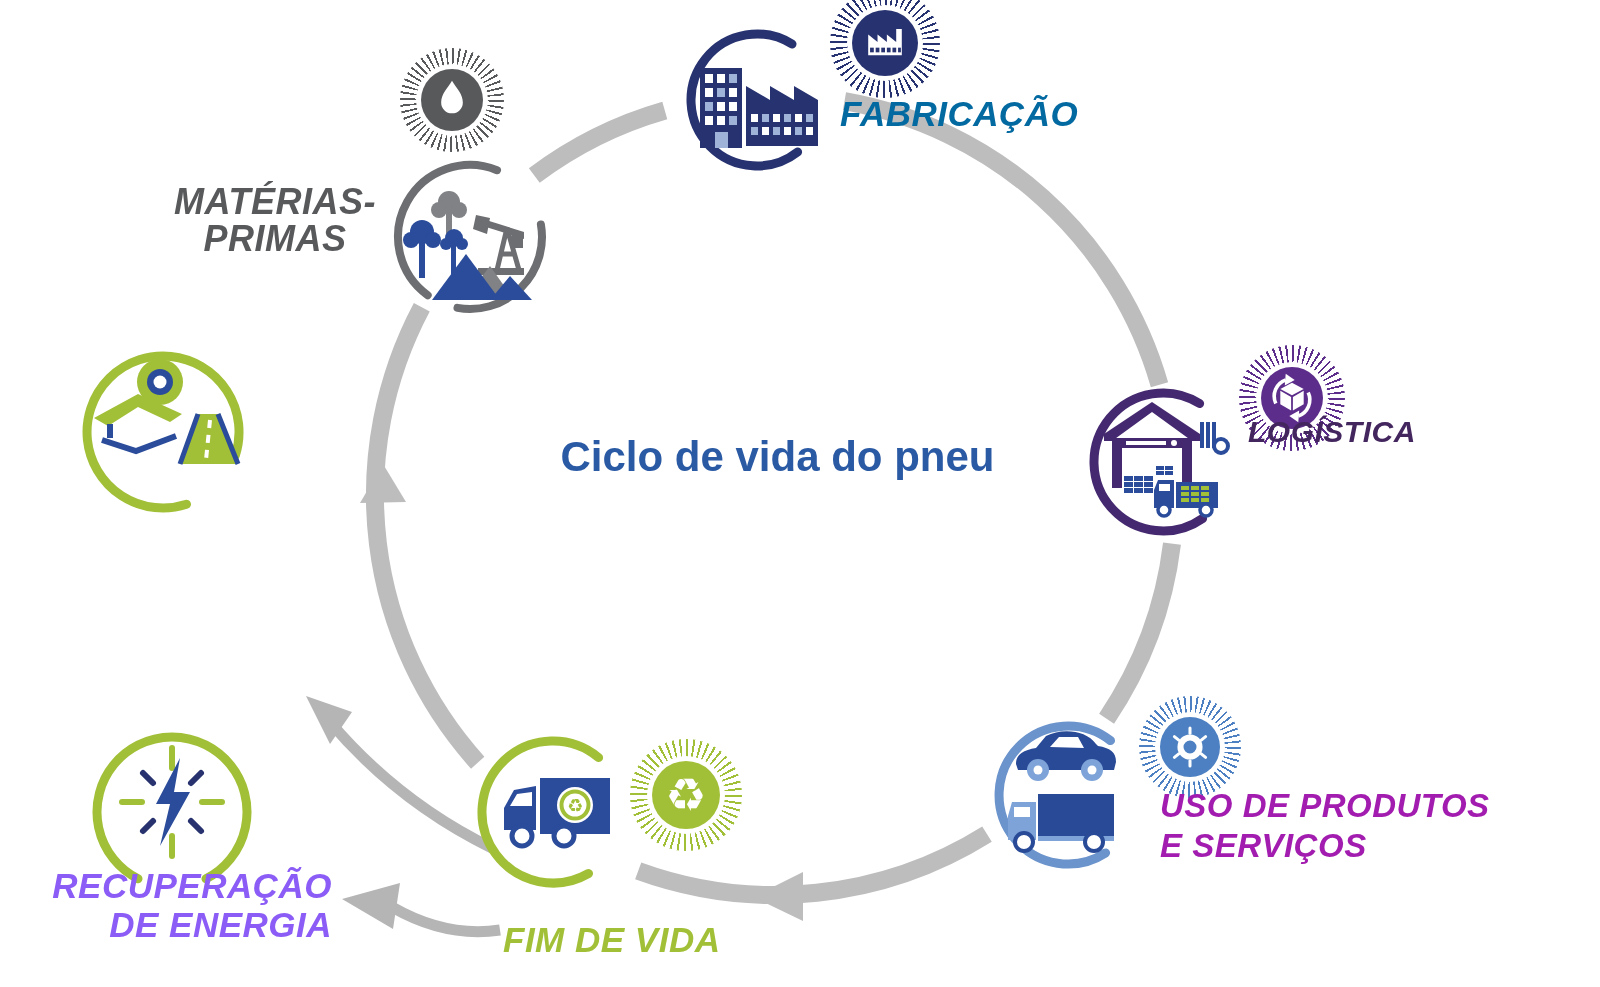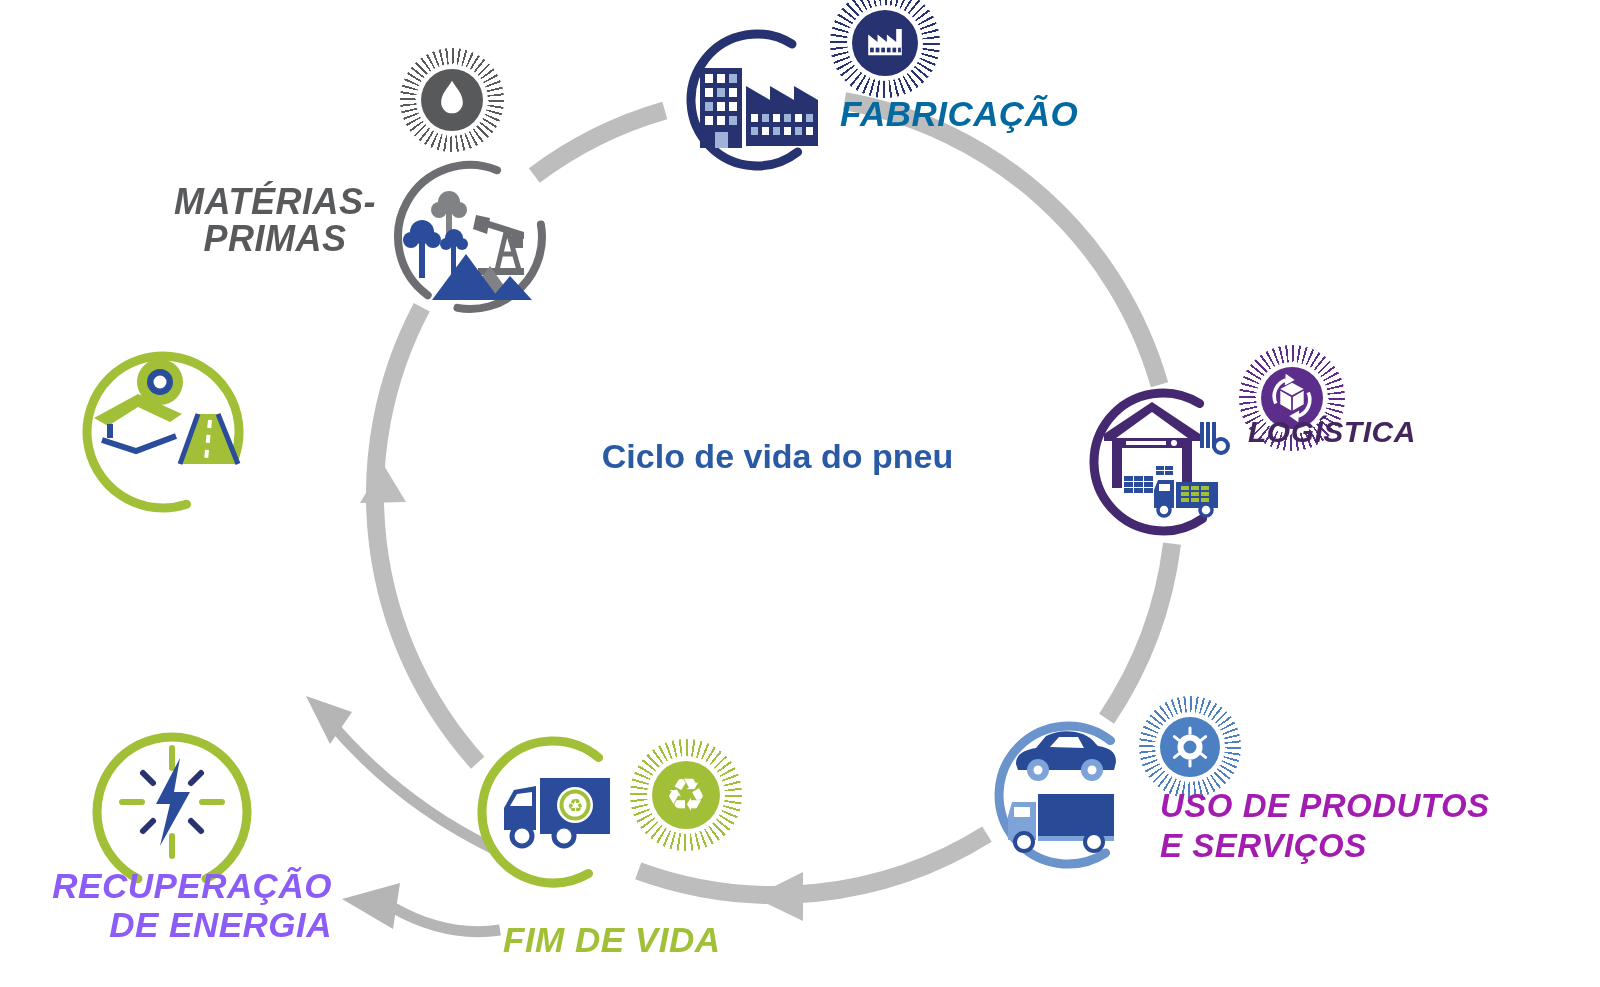--- a/index.html
+++ b/index.html
@@ -2,21 +2,21 @@
 <html><head>
 <meta charset="utf-8">
 <style>
   html,body{margin:0;padding:0;background:#fff;}
   #canvas{position:relative;width:1600px;height:987px;background:#ffffff;overflow:hidden;
           font-family:"Liberation Sans",sans-serif;}
   #diagram-svg{position:absolute;left:0;top:0;}
   .lbl{position:absolute;font-style:italic;font-weight:700;letter-spacing:.5px;white-space:nowrap;}
   .lbl .ln{display:block;}
   .center-title{position:absolute;left:545px;top:426px;width:465px;text-align:center;
-                font-weight:700;font-size:34px;line-height:61px;color:#2B5AA5;}
+                font-weight:700;font-size:42px;line-height:61px;color:#2B5AA5;}
   
   .sunburst{position:absolute;border-radius:50%;
             background:repeating-conic-gradient(var(--c) 0deg 2.3deg, transparent 2.3deg 7.5deg);}
   .sunburst .core{position:absolute;border-radius:50%;background:var(--c);
                   box-shadow:0 0 0 5px #fff;display:flex;align-items:center;justify-content:center;}
   .glyph{font-family:"DejaVu Sans","Liberation Sans",sans-serif;color:#fff;line-height:1;}
 </style>
 </head>
 <body>
 

